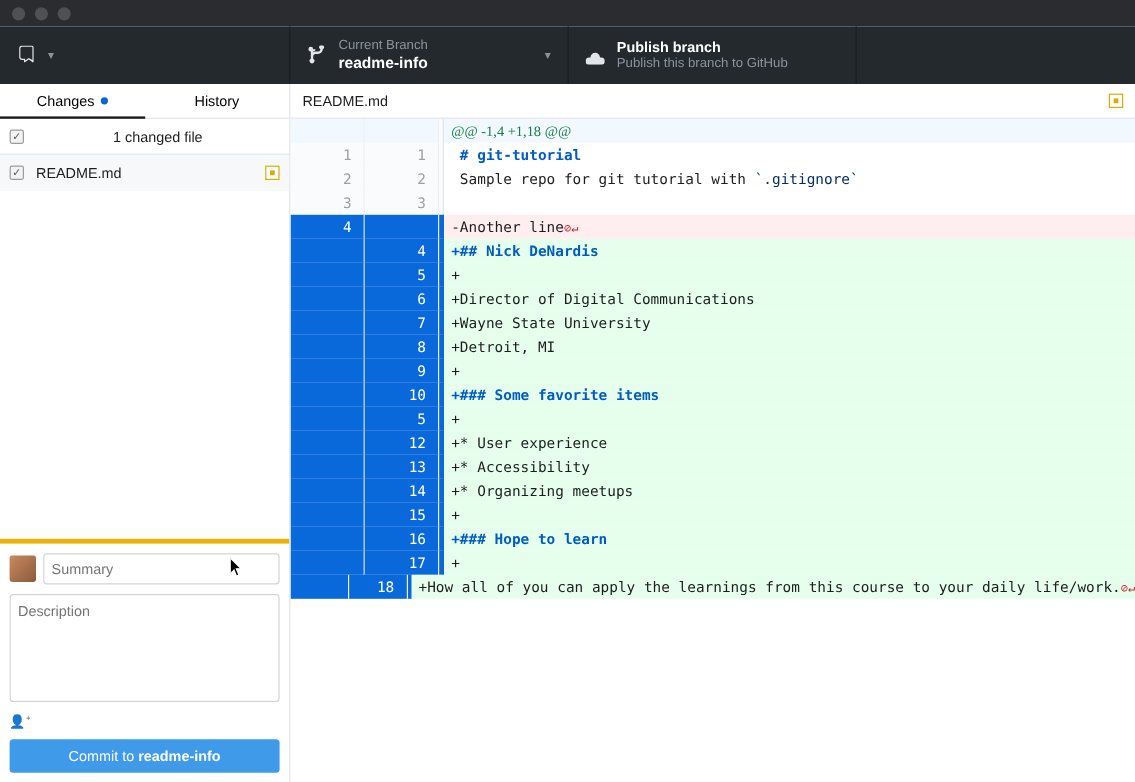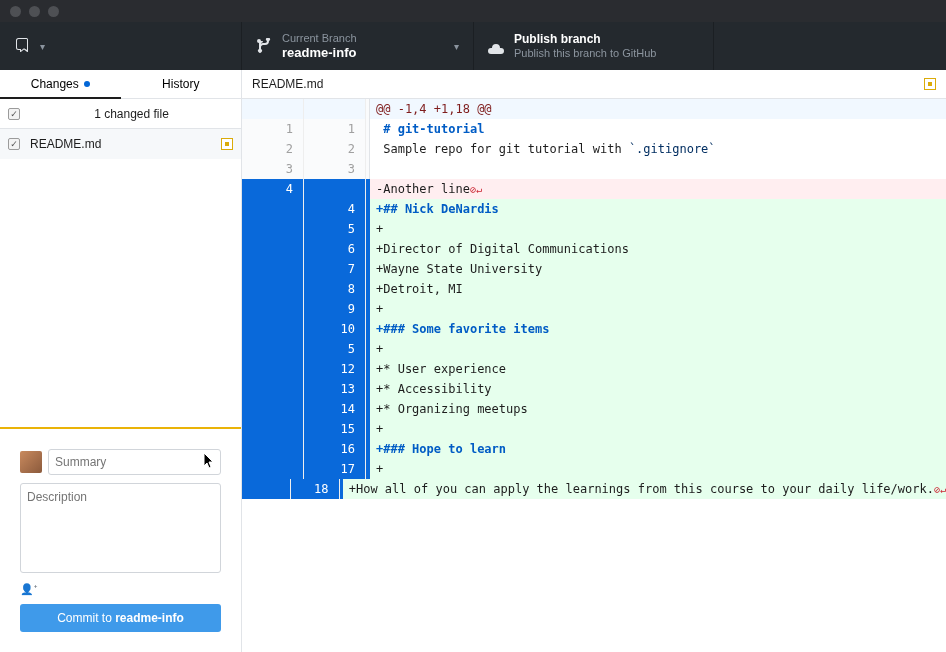--- a/index.html
+++ b/index.html
@@ -28,40 +28,40 @@
 .tab.active::after { content:""; position:absolute; bottom:-1px; left:0; right:0; height:2px; background:#1d1d1d; }
 .tab .dot { width: 6px; height: 6px; border-radius: 50%; background: #0366d6; margin-left: 5px; }
 .files-header { height: 30px; display: flex; align-items: center; padding: 0 8px; font-size: 12px; border-bottom: 1px solid #e1e4e8; }
 .cb { width: 12px; height: 12px; border: 1px solid #9b9b9b; border-radius: 2px; background: #f3f3f3; margin-right: 10px; display:flex; align-items:center; justify-content:center; font-size:9px; color:#555; }
 .files-header .count { flex: 1; text-align: center; }
 .file-row { height: 30px; display: flex; align-items: center; padding: 0 8px; background: #f6f8fa; font-size: 12px; }
 .file-row .name { flex: 1; }
 .status-icon { width: 12px; height: 12px; border: 1px solid #dbab09; background:#fff; display:flex; align-items:center; justify-content:center; }
 .status-icon::after { content:""; width:4px; height:4px; background:#dbab09; }
 
-.commit-form { margin-top: auto; padding: 20px; border-top: 2px solid #eab308; display:flex; flex-direction:column; gap:8px; }
+.commit-form { margin-top: auto; padding: 8px; border-top: 4px solid #eab308; display:flex; flex-direction:column; gap:8px; }
 .summary-row { display:flex; gap:6px; align-items:center; }
 .avatar { width:22px; height:22px; border-radius:2px; background: linear-gradient(135deg,#c98a5e,#8b5a3c); }
 .summary-input { flex:1; height:26px; border:1px solid #d1d5da; border-radius:3px; padding:0 6px; font-size:12px; font-family:inherit; }
 .desc-input { width:100%; height:90px; border:1px solid #d1d5da; border-radius:3px; padding:6px; font-size:12px; resize:none; font-family:inherit; }
 .coauthor { color:#6a737d; font-size:11px; }
 .commit-btn { height:28px; background:#3f9aea; color:#fff; border:none; border-radius:3px; font-size:12px; cursor:pointer; }
 .commit-btn b { font-weight:600; }
 
 .diffpane { flex:1; display:flex; flex-direction:column; overflow:hidden; }
 .diff-header { height:29px; border-bottom:1px solid #e1e4e8; display:flex; align-items:center; padding:0 10px; font-size:12px; }
 .diff-header .status-icon { margin-left:auto; }
 .diff-body { flex:1; overflow:auto; font-family: SFMono-Regular, Menlo, Consolas, monospace; font-size:12px; line-height:20px; }
 .diff-line { display:flex; height:20px; white-space:pre; }
 .ln { width:62px; text-align:right; padding-right:10px; color:#a0a0a0; background:#fafbfc; border-right:1px solid #eee; user-select:none; }
 .ln.new { border-right:1px solid #eee; }
 .gutter-spacer { width:4px; border-right:1px solid #e1e4e8; background:#fafbfc; }
 .code { flex:1; padding-left:6px; }
 .hunk .ln { background:#f1f8ff; color:#88a; }
-.hunk .code { background:#f1f8ff; color:#7f1d1d; }
+.hunk .code { background:#f1f8ff; color:#15803d;font-family:Liberation Serif, serif; }
 .context .code { background:#fff; }
 .heading .code { color:#005cc5; font-weight:600; }
 .del .code { background:#ffeef0; }
 .add .code { background:#e6ffed; }
 .add.heading .code { color:#005cc5; font-weight:600; }
 .sel .ln { background:#0969da; color:#fff; }
 .sel .gutter-spacer { background:#0969da; border-color:#0969da; }
 .backtick { color:#032f62; }
 .no-nl { color:#cb2431; font-size:10px; }
 .cursor { position:absolute; pointer-events:none; }

